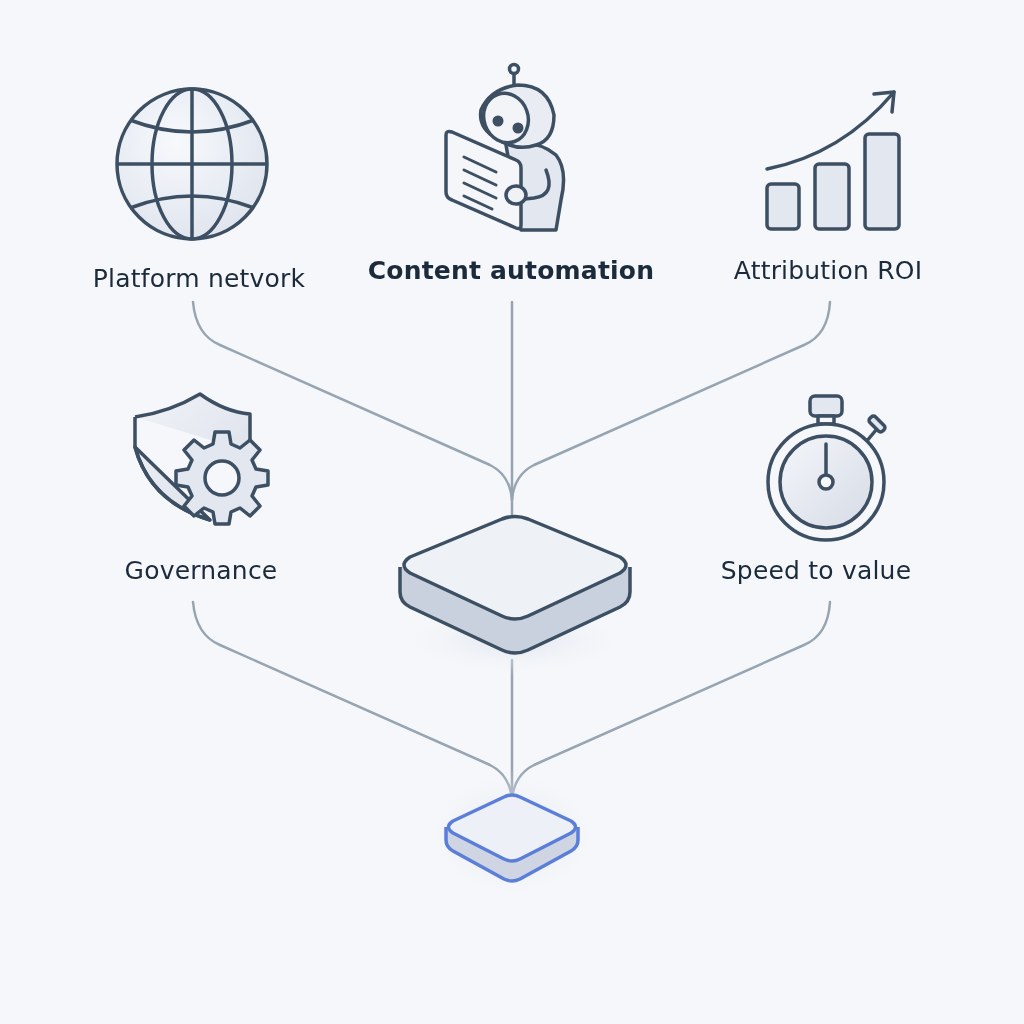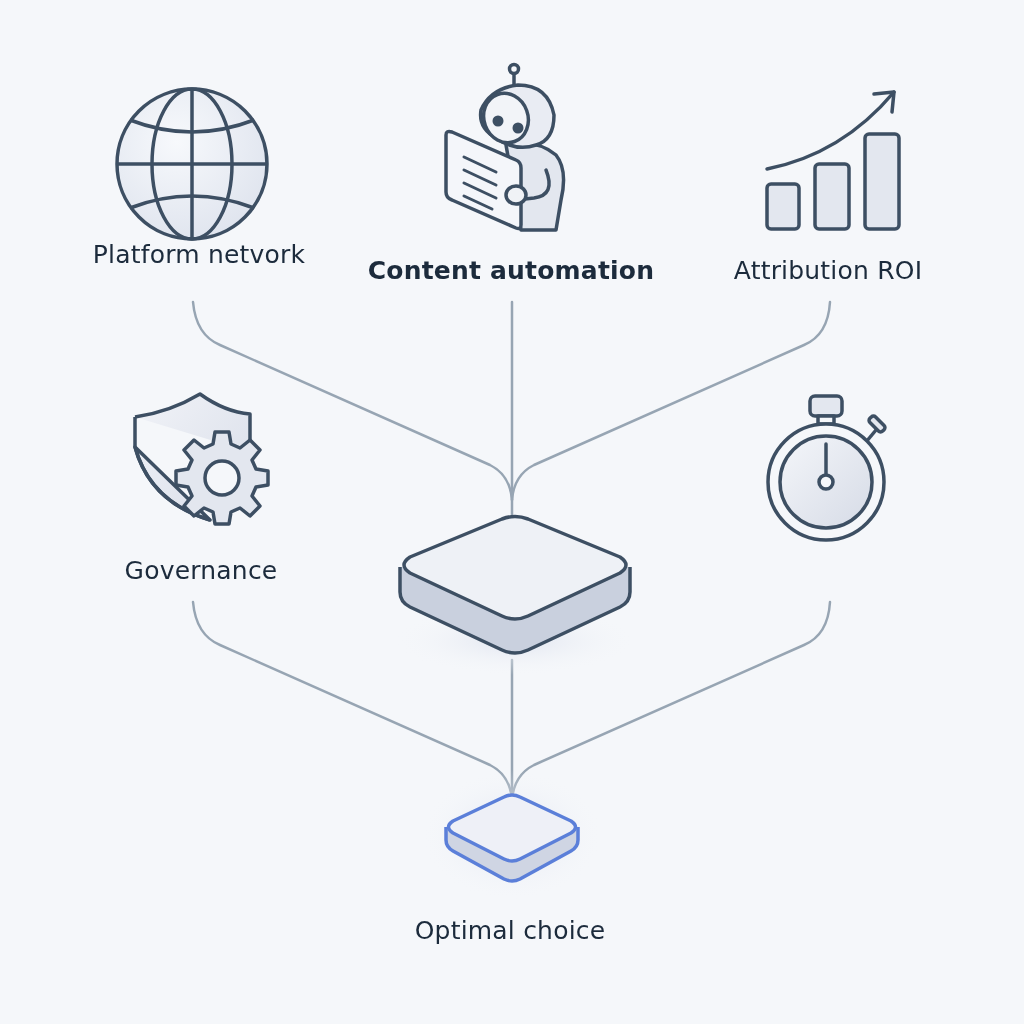--- a/index.html
+++ b/index.html
@@ -163,19 +163,19 @@
         </radialGradient>
       </defs>
       <ellipse cx="92" cy="65" rx="90" ry="65" fill="url(#gGlow)"></ellipse>
       <g stroke="#5b7fd9" stroke-width="3.5" stroke-linejoin="round">
         <path d="M26 57 L26 70 Q26 77 33 81 L84 109 Q92 113 100 109 L151 81 Q158 77 158 70 L158 57" fill="#cfd5e3"></path>
         <path d="M33 51 L84 27 Q92 23 100 27 L151 51 Q160 57 151 63 L100 89 Q92 93 84 89 L33 63 Q24 57 33 51 Z" fill="#eef0f7"></path>
       </g>
     </svg>
   </div>
 
-  <div class="label" style="left:199px;top:240px;">Platform netvork</div>
+  <div class="label" style="left:199px;top:264px;">Platform netvork</div>
   <div class="label" style="left:511px;top:256px;font-weight:bold;">Content automation</div>
   <div class="label" style="left:828px;top:256px;">Attribution ROI</div>
   <div class="label" style="left:201px;top:556px;">Governance</div>
-  <div class="label" style="left:510px;top:916px;">Optimal choice</div>
+  <div class="label" style="left:816px;top:556px;">Speed to value</div>
 
 </div>
 
 </body></html>

